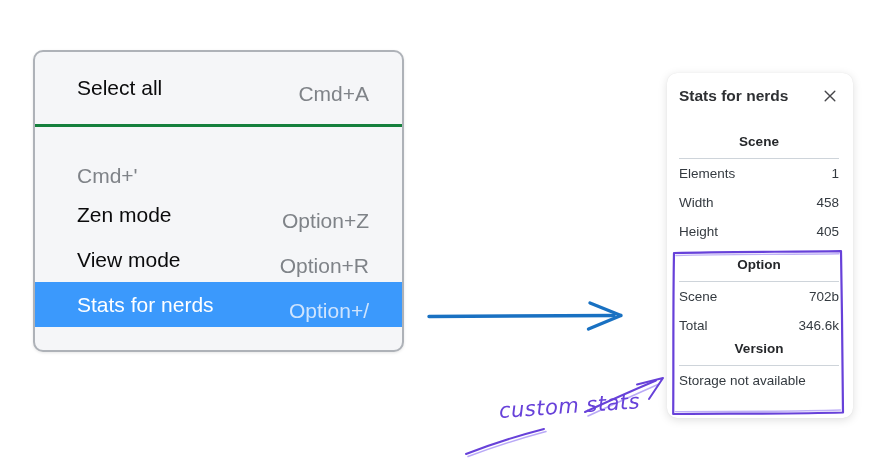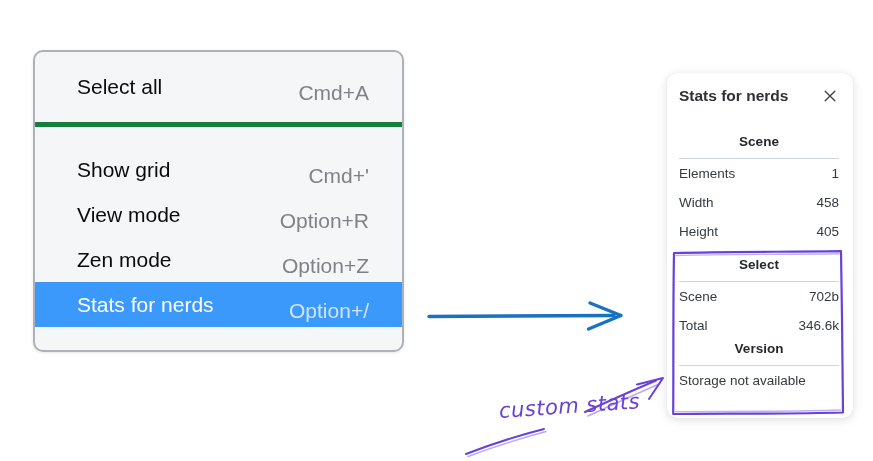--- a/index.html
+++ b/index.html
@@ -8,21 +8,21 @@
   .stage { position:relative; width:873px; height:461px; }
 
   
   .menu {
     position:absolute; left:33px; top:50px; width:371px; height:302px;
     background:#f5f6f8; border:2px solid #aeb2b8; border-radius:10px;
     box-shadow:0 1px 3px rgba(0,0,0,.10);
     overflow:hidden;
   }
   .menu-sec-top {
-    height:75px; border-bottom:5px solid #15803d;
+    height:75px; border-bottom:3px solid #15803d;
     display:flex; align-items:center;
   }
   .menu-sec-bottom { padding:20px 0 20px 0; }
   .menu-item {
     height:45px; display:flex; align-items:center; justify-content:space-between;
     padding:0 33px 0 42px; cursor:default;
   }
   .menu-sec-top .menu-item { width:100%; height:100%; }
   .menu-item .mi-label { font-size:21px; color:#0b0b0c; }
   .menu-item .mi-shortcut { font-size:21px; color:#7f8388;margin-top:12px; }
@@ -67,30 +67,29 @@
 
   <div class="menu">
     <div class="menu-sec-top">
       <div class="menu-item">
         <span class="mi-label">Select all</span>
         <span class="mi-shortcut">Cmd+A</span>
       </div>
     </div>
     <div class="menu-sec-bottom">
       <div class="menu-item">
-        <span class="mi-label">Show grid</span>
         <span class="mi-shortcut">Cmd+'</span>
+      </div>
+      <div class="menu-item">
+        <span class="mi-label">Zen mode</span>
+        <span class="mi-shortcut">Option+Z</span>
       </div>
       <div class="menu-item">
         <span class="mi-label">View mode</span>
         <span class="mi-shortcut">Option+R</span>
-      </div>
-      <div class="menu-item">
-        <span class="mi-label">Zen mode</span>
-        <span class="mi-shortcut">Option+Z</span>
       </div>
       <div class="menu-item highlight">
         <span class="mi-label">Stats for nerds</span>
         <span class="mi-shortcut">Option+/</span>
       </div>
     </div>
   </div>
 
   <svg class="svg-abs" style="left:424px; top:298px;" width="205" height="38">
     <path d="M5 18.5 L190 17.5" fill="none" stroke="#1971c2" stroke-width="3.4" stroke-linecap="round"></path>
@@ -115,21 +114,21 @@
     </div>
     <div class="p-row">
       <span>Width</span>
       <span class="p-val">458</span>
     </div>
     <div class="p-row">
       <span>Height</span>
       <span class="p-val">405</span>
     </div>
 
-    <div class="p-head storage">Select</div>
+    <div class="p-head storage">Option</div>
     <hr class="p-hr">
     <div class="p-row">
       <span>Scene</span>
       <span class="p-val">702b</span>
     </div>
     <div class="p-row">
       <span>Total</span>
       <span class="p-val">346.6k</span>
     </div>
 

